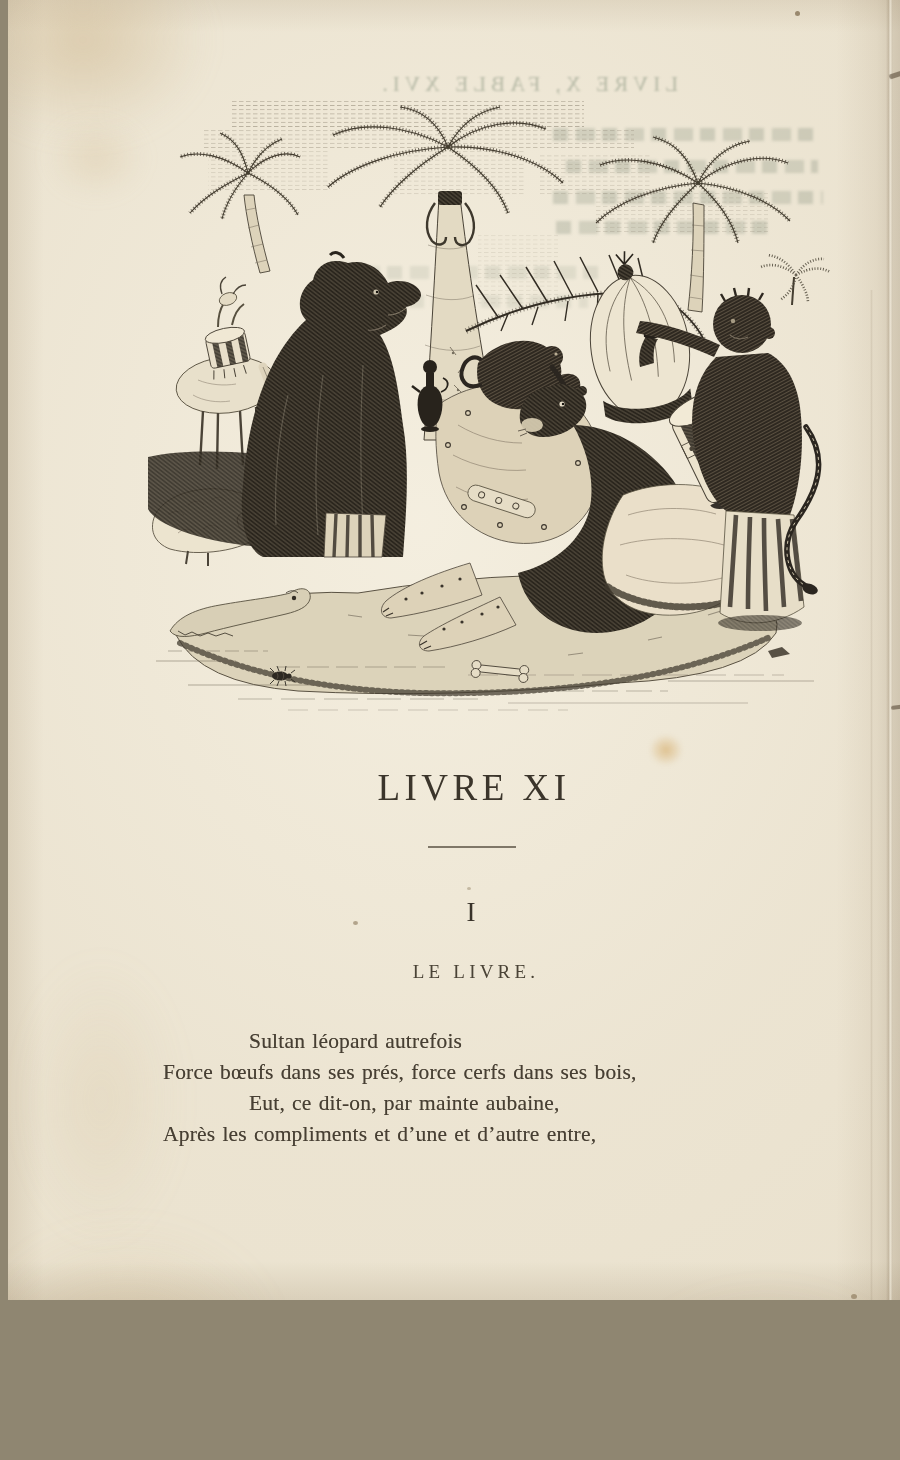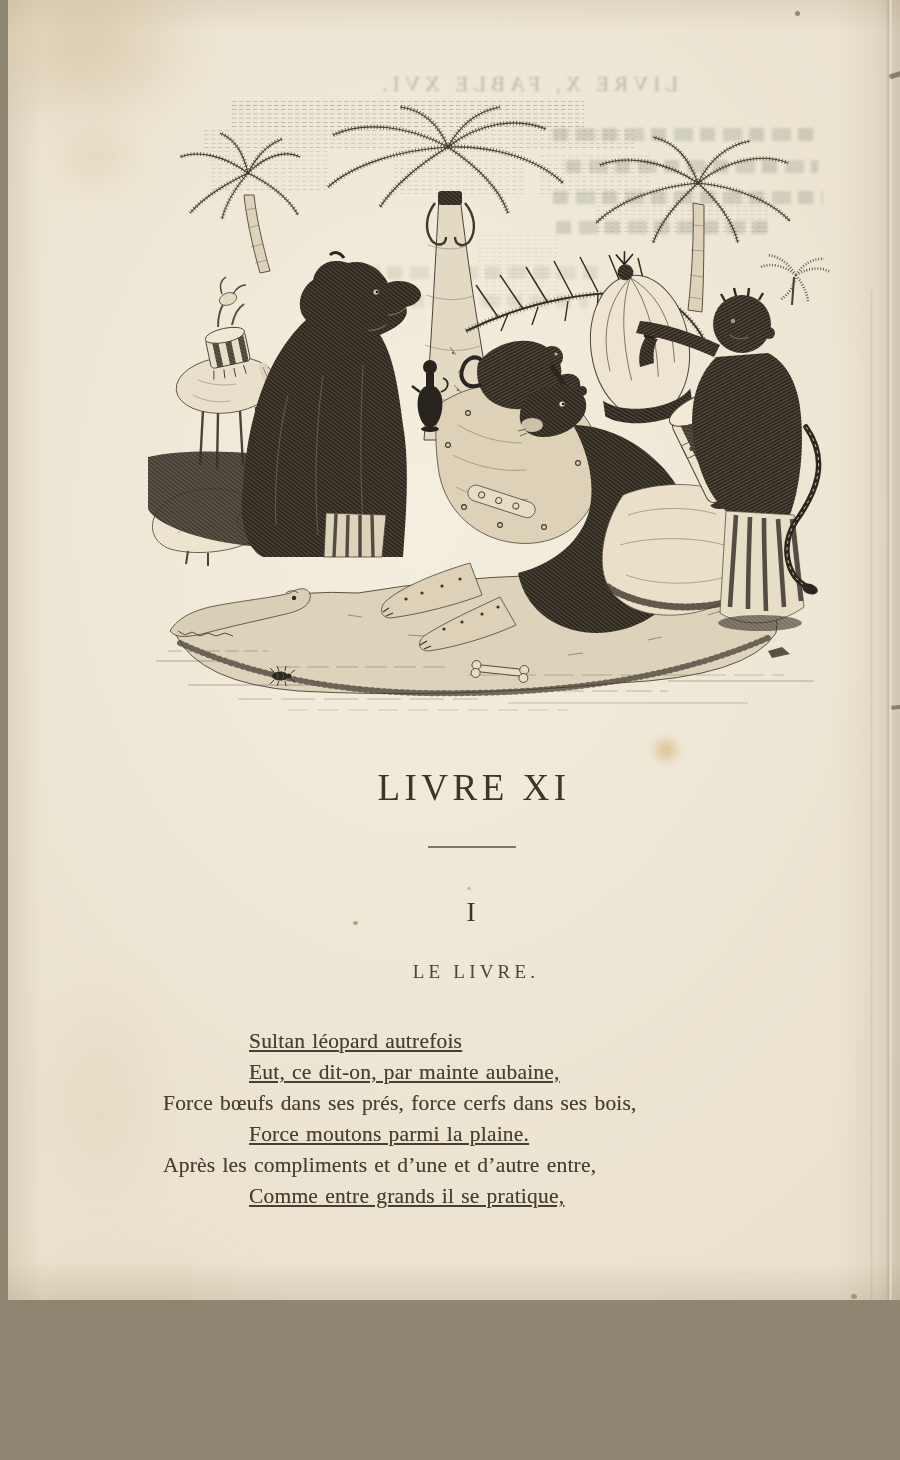--- a/index.html
+++ b/index.html
@@ -52,21 +52,21 @@
     font-size:37px;letter-spacing:4.5px;color:#3b352b;white-space:nowrap;font-weight:400;}
   .rule{position:absolute;left:464px;top:846px;transform:translateX(-50%);width:88px;height:2px;background:#6b6355;opacity:.85;}
   .fable-number{position:absolute;left:463px;top:897px;transform:translateX(-50%);
     font-size:27px;color:#39332a;}
   .fable-title{position:absolute;left:468px;top:961px;transform:translateX(-50%);
     font-size:19px;letter-spacing:4.2px;color:#4a4336;white-space:nowrap;}
   .poem{position:absolute;left:155px;top:1026px;width:660px;
     font-size:21.5px;line-height:31px;color:#473f33;
     text-shadow:0 0 .5px rgba(71,63,51,.55);word-spacing:1.5px;letter-spacing:.2px;}
   .poem .line{white-space:nowrap;}
-  .poem .line.indent{padding-left:86px;text-decoration:underline;}
+  .poem .line.indent{padding-left:86px;}
 </style>
 </head>
 <body>
 
 <div class="page">
   <div class="vignette"></div>
 
   <div class="stain stain-tl"></div>
   <div class="stain stain-tl2"></div>
   <div class="stain stain-ml"></div>
@@ -391,25 +391,23 @@
     </g>
   </svg>
 
   <div class="book-heading">LIVRE XI</div>
   <div class="rule"></div>
   <div class="fable-number">I</div>
   <div class="fable-title">LE LIVRE.</div>
 
   <div class="poem">
     <div class="line indent">Sultan léopard autrefois</div>
+    <div class="line">Force bœufs dans ses prés, force cerfs dans ses bois,</div>
     <div class="line indent">Eut, ce dit-on, par mainte aubaine,</div>
-    <div class="line">Force bœufs dans ses prés, force cerfs dans ses bois,</div>
-    <div class="line indent">Force moutons parmi la plaine.</div>
     <div class="line">Après les compliments et d’une et d’autre entre,</div>
-    <div class="line indent">Comme entre grands il se pratique,</div>
   </div>
 
   <div class="speck speck1"></div>
   <div class="speck speck2"></div>
   <div class="speck speck3"></div>
   <div class="speck speck4"></div>
   <div class="stain spot-yellow"></div>
   <div class="crease"></div>
   <div class="crease2"></div>
   <div class="edge-mark mark1"></div>

